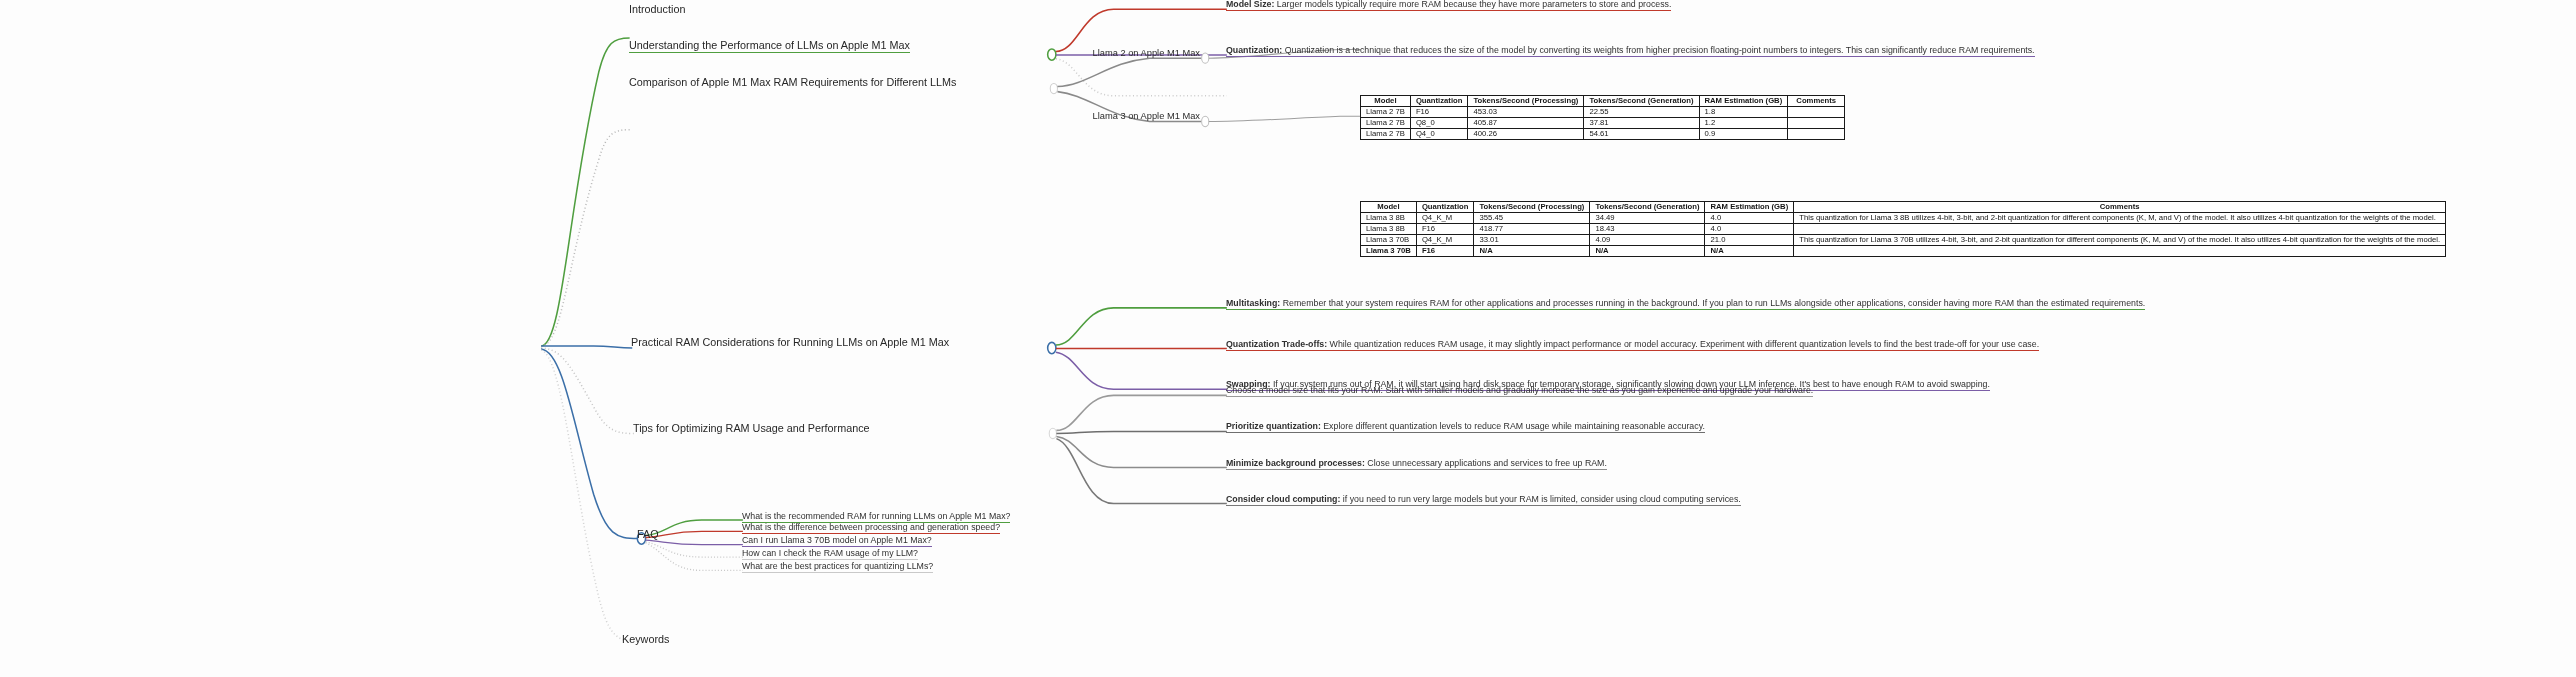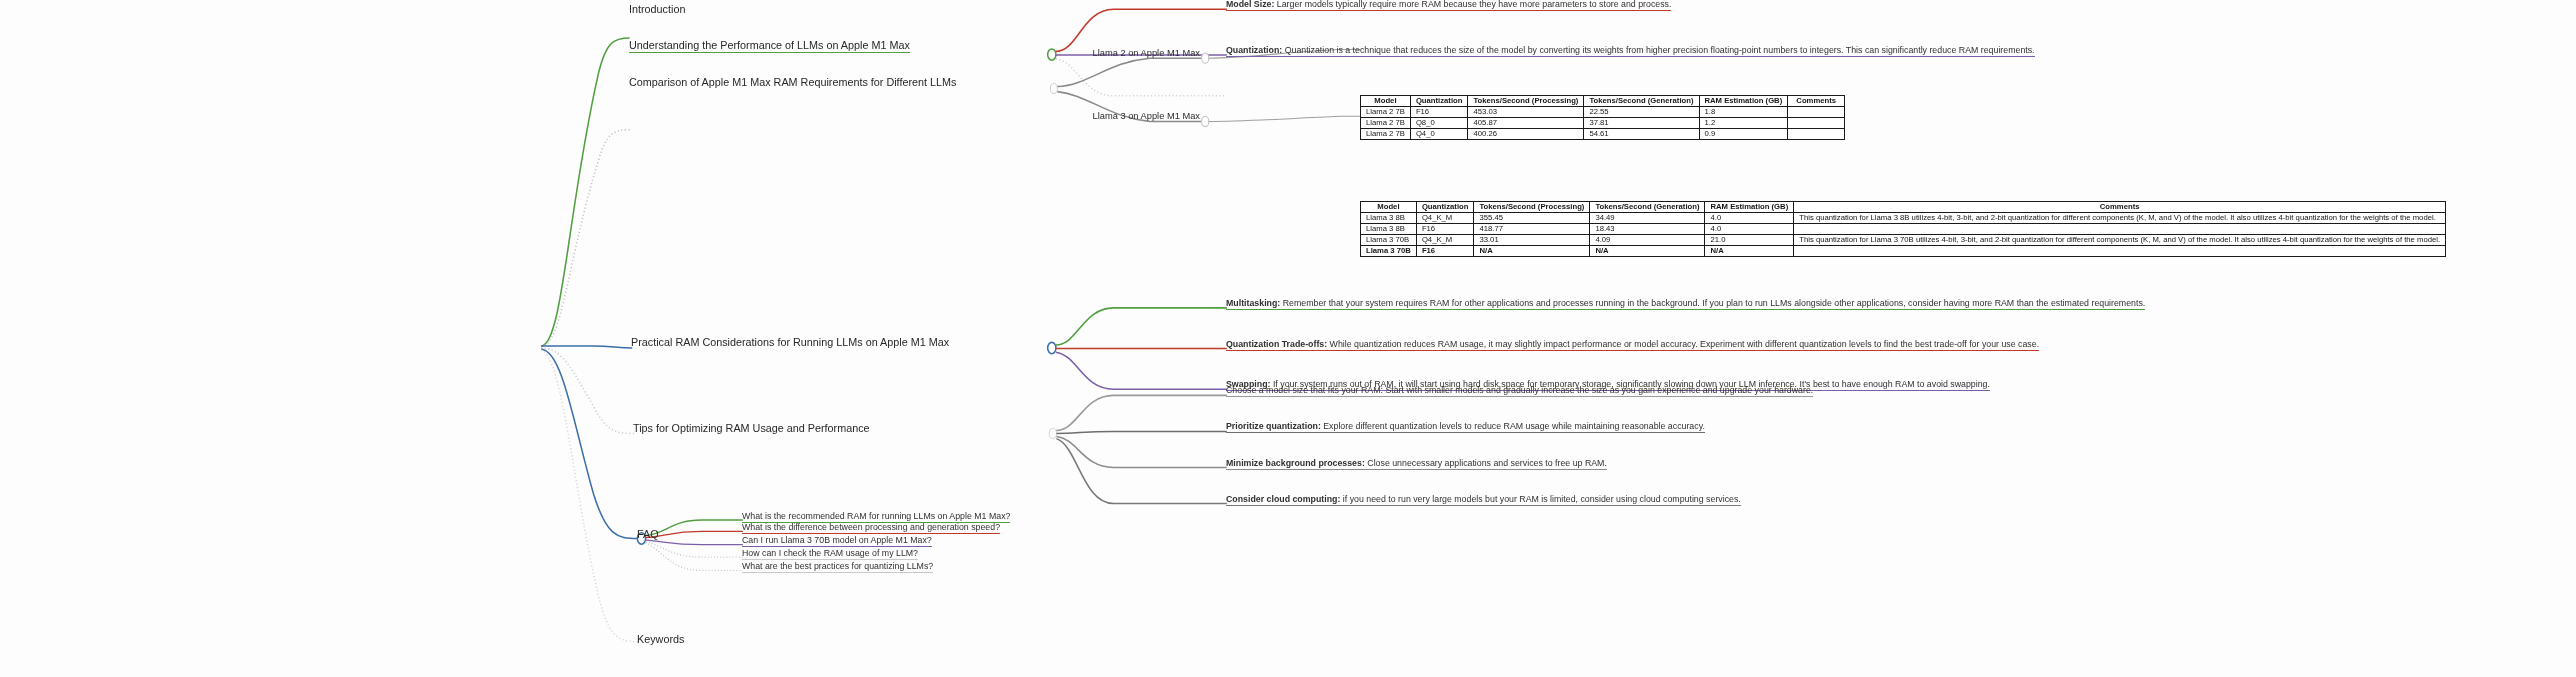--- a/index.html
+++ b/index.html
@@ -193,21 +193,21 @@
   </div>
 
   <div class="node lvl2" style="left:633px; top:423px;">
     <span class="txt">Tips for Optimizing RAM Usage and Performance</span>
   </div>
 
   <div class="node lvl2" style="left:637px; top:529px;">
     <span class="txt">FAQ</span>
   </div>
 
-  <div class="node lvl2" style="left:637px; top:634px;">
+  <div class="node lvl2" style="left:622px; top:634px;">
     <span class="txt">Keywords</span>
   </div>
 
   <div class="node lvl3" style="left:1200px; top:49px; transform:translateX(-100%);">
     <span class="txt">Llama 2 on Apple M1 Max</span>
   </div>
   <div class="node lvl3" style="left:1200px; top:112px; transform:translateX(-100%);">
     <span class="txt">Llama 3 on Apple M1 Max</span>
   </div>
 

